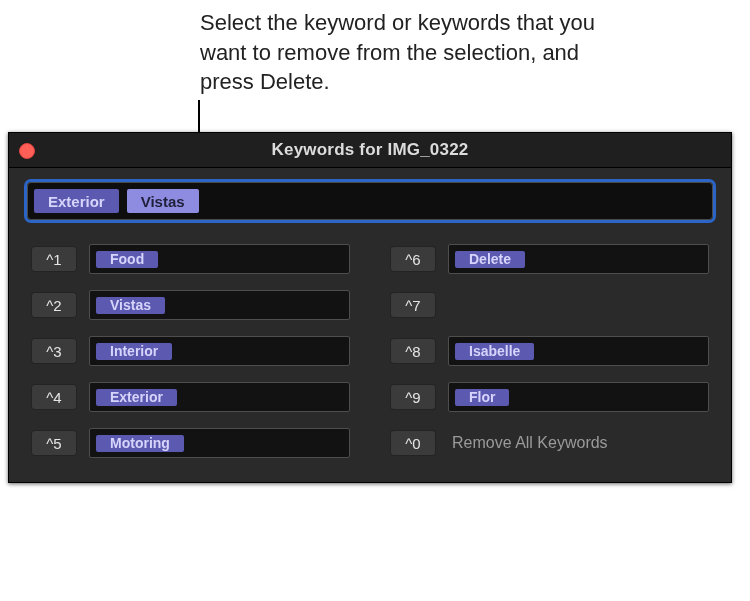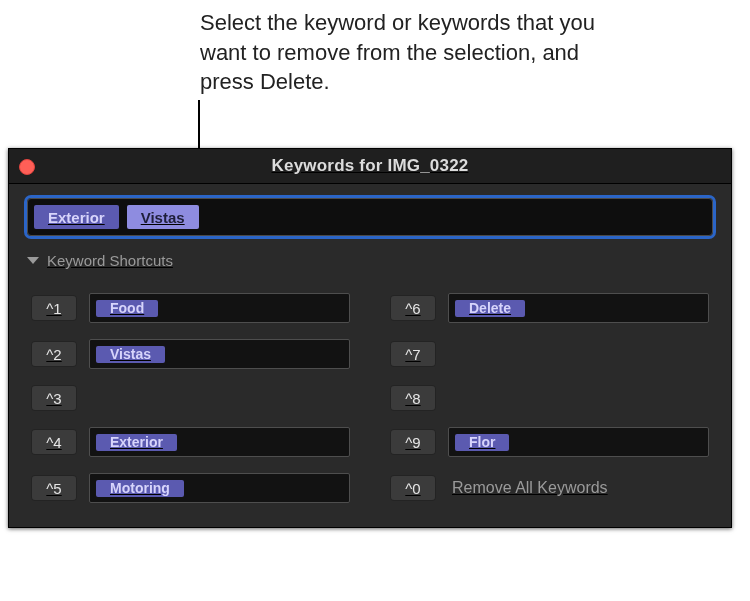--- a/index.html
+++ b/index.html
@@ -49,26 +49,25 @@
     top: 100px;
     width: 2px;
     height: 102px;
     background: #000;
   }
 
   
   .window {
     position: absolute;
     left: 8px;
-    top: 148px;
+    top: 132px;
     width: 722px;
     background: var(--bg-window);
     box-shadow: 0 1px 4px rgba(0,0,0,0.6);
     border: 1px solid #000;
-    text-decoration: underline;
   }
   .titlebar {
     height: 34px;
     background: var(--bg-titlebar);
     display: flex;
     align-items: center;
     justify-content: center;
     position: relative;
     border-bottom: 1px solid #000;
   }
@@ -218,24 +217,20 @@
       <div class="keyword-field">
         <div class="tag tag-unselected">
           <span>Exterior</span>
         </div>
         <div class="tag tag-selected">
           <span>Vistas</span>
         </div>
       </div>
     </div>
 
-    <div class="section-header">
-      <span class="disclosure"></span>
-      <span>Keyword Shortcuts</span>
-    </div>
 
     <div class="shortcut-grid">
 
       <div class="shortcut-row">
         <div class="shortcut-key">
           <span>^1</span>
         </div>
         <div class="shortcut-slot">
           <div class="slot-tag">
             <span>Food</span>
@@ -266,24 +261,34 @@
       <div class="shortcut-row">
         <div class="shortcut-key">
           <span>^7</span>
         </div>
       </div>
 
       <div class="shortcut-row">
         <div class="shortcut-key">
           <span>^3</span>
         </div>
+        <div class="shortcut-slot">
+          <div class="slot-tag">
+            <span>Interior</span>
+          </div>
+        </div>
       </div>
       <div class="shortcut-row">
         <div class="shortcut-key">
           <span>^8</span>
+        </div>
+        <div class="shortcut-slot">
+          <div class="slot-tag">
+            <span>Isabelle</span>
+          </div>
         </div>
       </div>
 
       <div class="shortcut-row">
         <div class="shortcut-key">
           <span>^4</span>
         </div>
         <div class="shortcut-slot">
           <div class="slot-tag">
             <span>Exterior</span>

